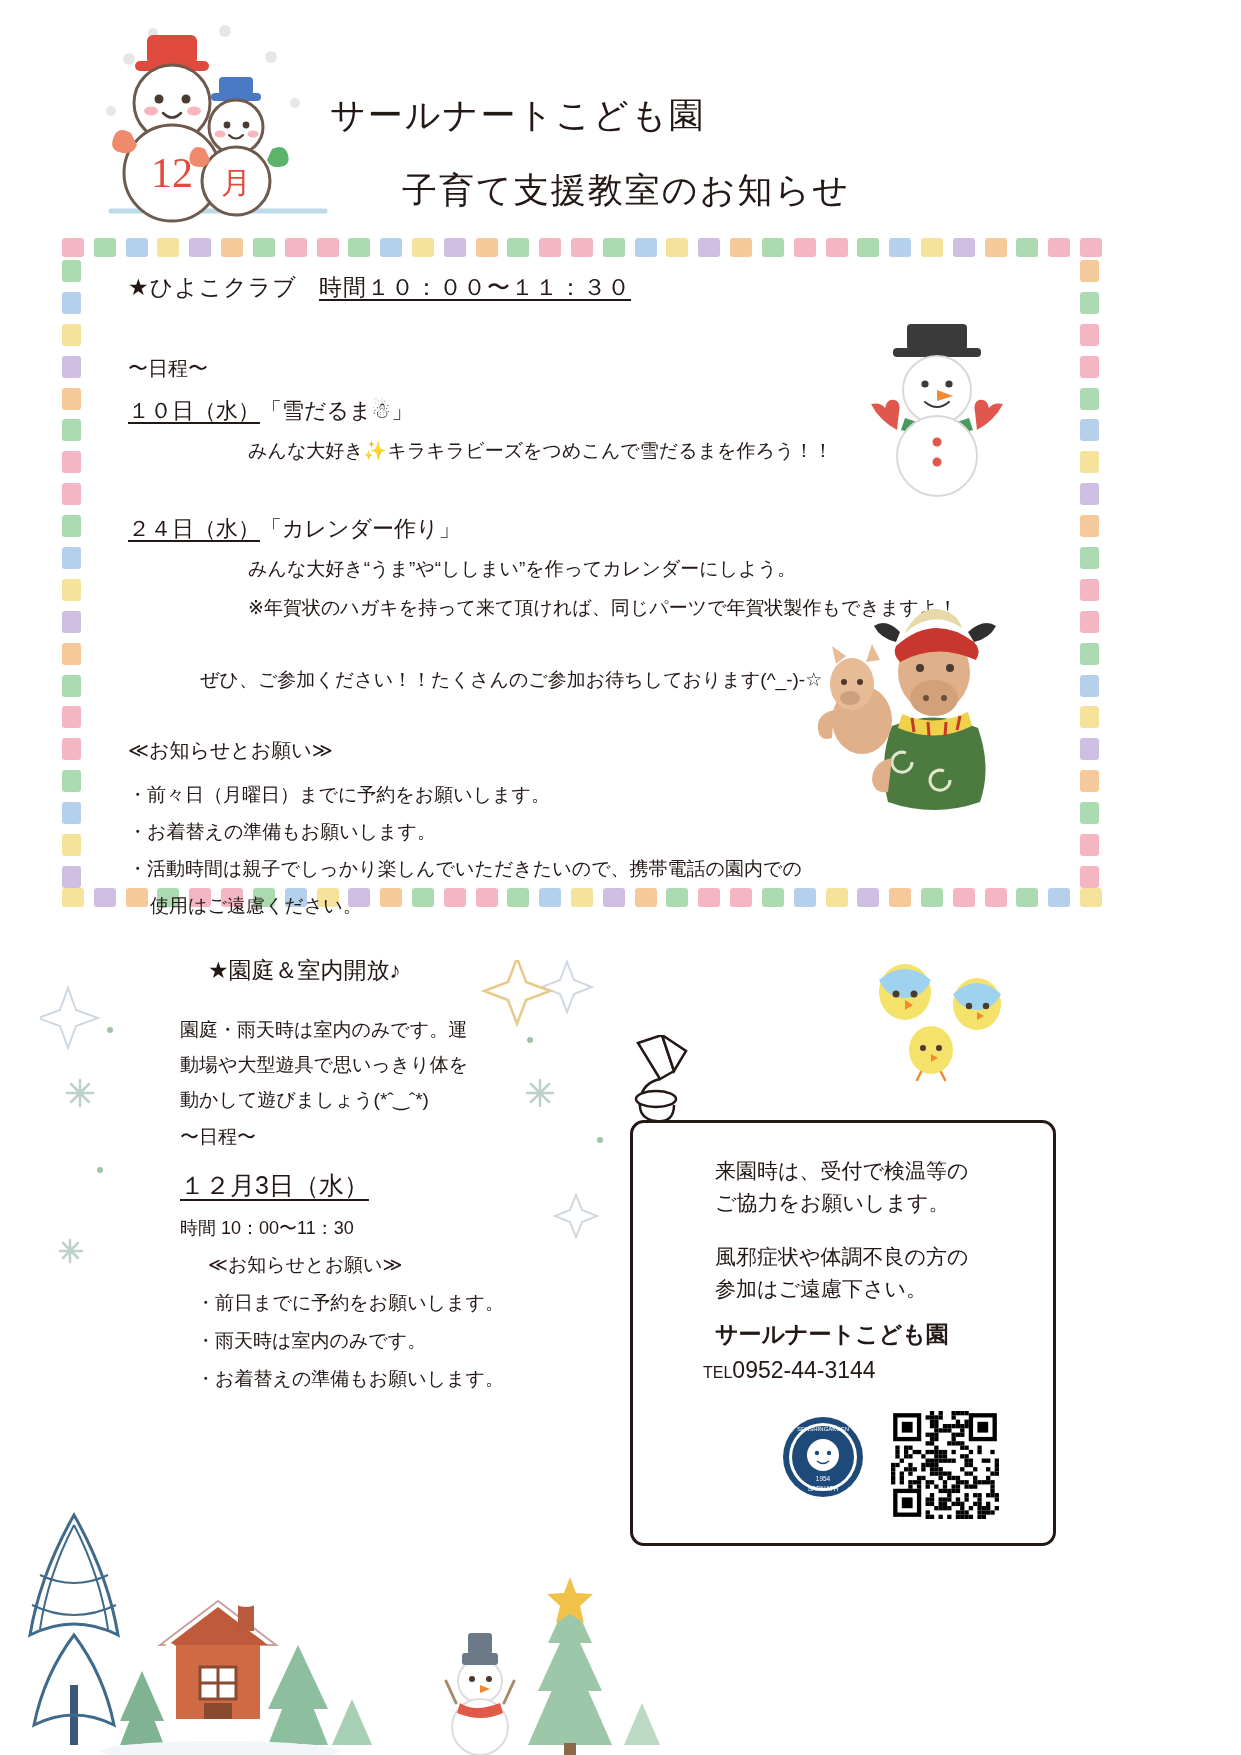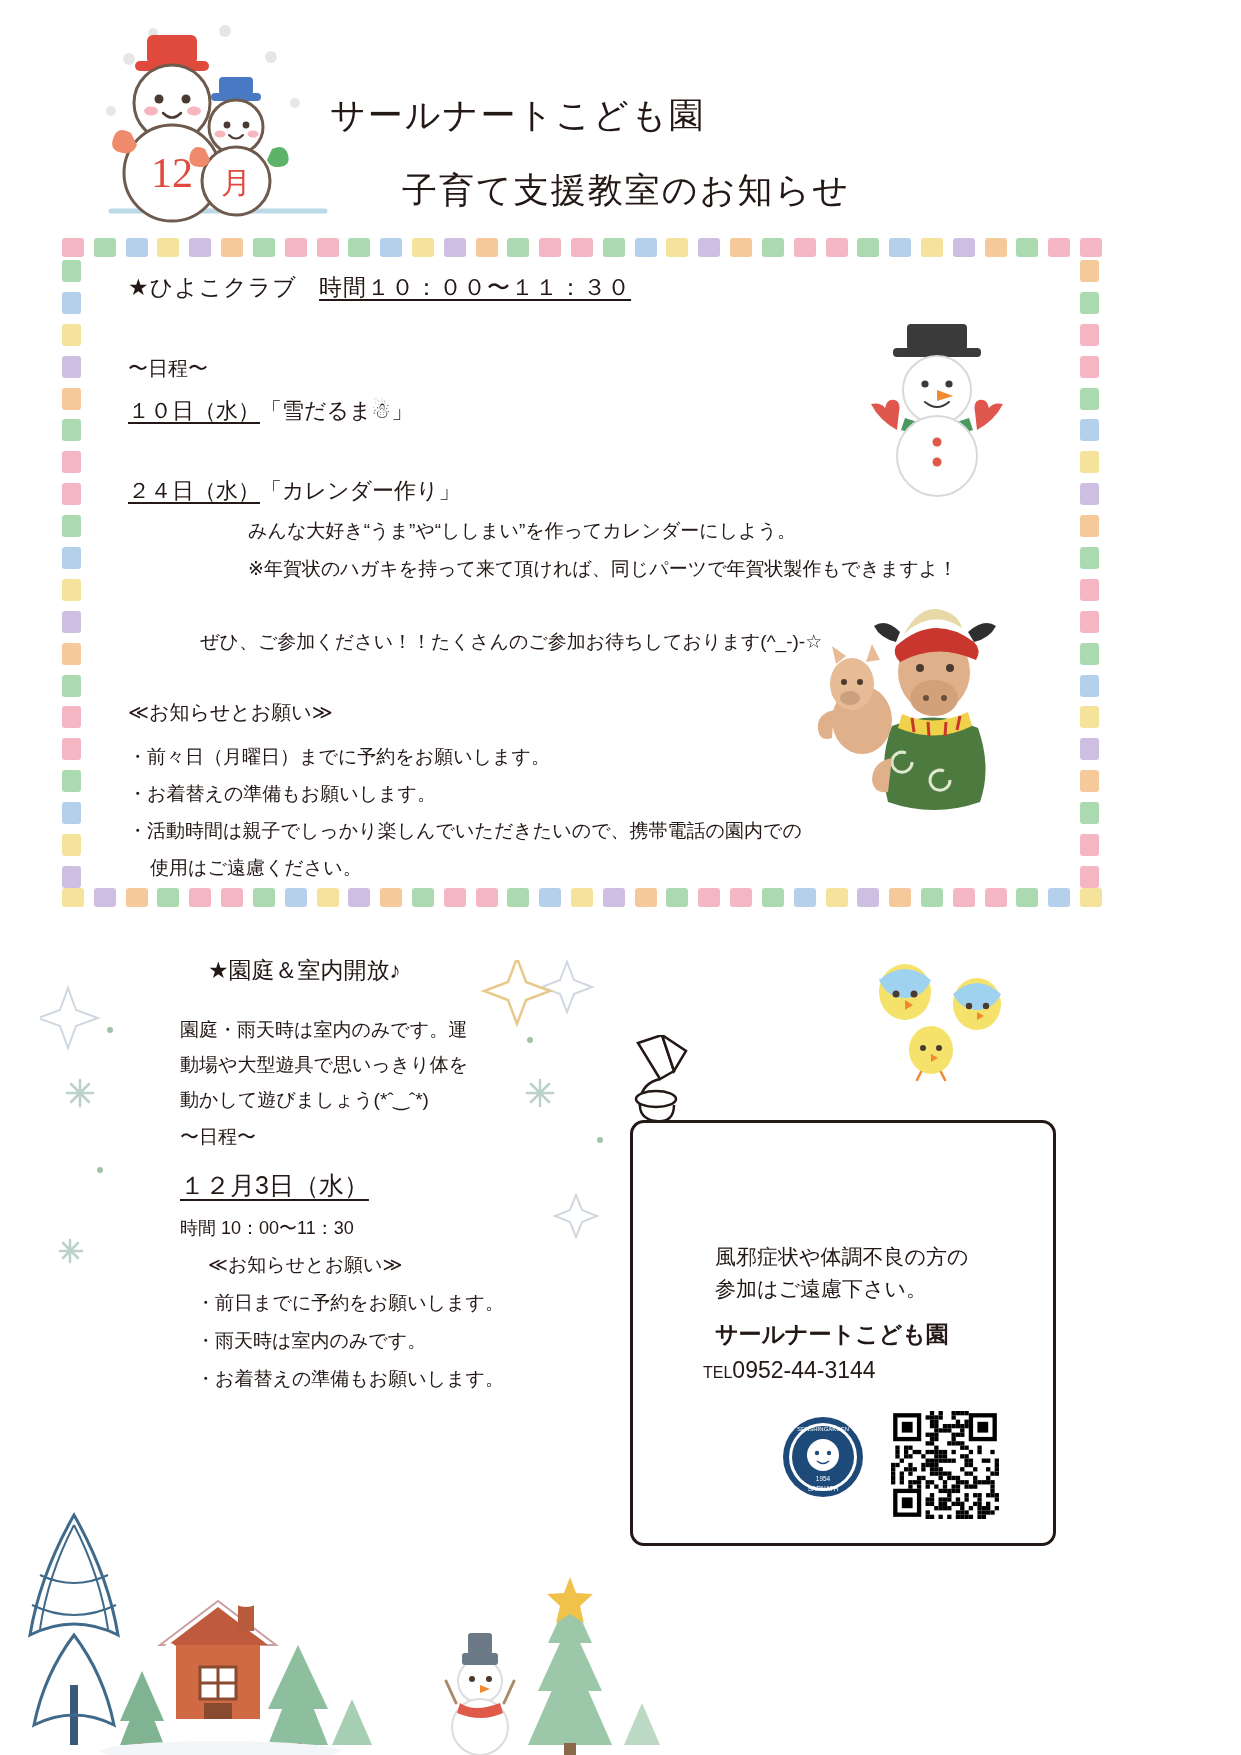--- a/index.html
+++ b/index.html
@@ -433,20 +433,21 @@
 <div class="sec1">
   <div class="head">
     <span>★</span><span>ひよこクラブ</span>&nbsp;&nbsp;&nbsp;<span class="underline">時間１０：００〜１１：３０</span>
   </div>
 
   <div class="nittei">〜日程〜</div>
 
   <div class="row-date">
     <span class="u">１０日（水）</span><span>「雪だるま☃」</span>
   </div>
+  <div class="row-desc">みんな大好き✨キラキラビーズをつめこんで雪だるまを作ろう！！</div>
 
   <div class="gap"></div>
 
   <div class="row-date">
     <span class="u">２４日（水）</span><span>「カレンダー作り」</span>
   </div>
   <div class="row-desc">みんな大好き“うま”や“ししまい”を作ってカレンダーにしよう。</div>
   <div class="row-desc">※年賀状のハガキを持って来て頂ければ、同じパーツで年賀状製作もできますよ！</div>
 
   <div class="invite">ぜひ、ご参加ください！！たくさんのご参加お待ちしております(^_-)-☆</div>
@@ -573,20 +574,24 @@
 </svg>
 
 <svg class="clip" viewBox="0 0 90 120">
   <path d="M22 8 L46 0 L58 36 L44 44 Z" fill="#ffffff" stroke="#231815" stroke-width="2.5"></path>
   <path d="M46 0 L70 16 L58 36 Z" fill="#ffffff" stroke="#231815" stroke-width="2.5"></path>
   <path d="M44 44 q-18 4 -20 22 q-2 18 16 20 q18 2 18 -16" fill="none" stroke="#231815" stroke-width="2.5"></path>
   <ellipse cx="40" cy="64" rx="20" ry="8" fill="#ffffff" stroke="#231815" stroke-width="2.5"></ellipse>
 </svg>
 
 <div class="infobox">
+  <div class="txt1">
+    <div>来園時は、受付で検温等の</div>
+    <div>ご協力をお願いします。</div>
+  </div>
   <div class="txt2">
     <div>風邪症状や体調不良の方の</div>
     <div>参加はご遠慮下さい。</div>
   </div>
   <div class="org">サールナートこども園</div>
   <div class="tel">
     <span class="small">TEL</span><span>0952-44-3144</span>
   </div>
 
   <svg class="seal" viewBox="0 0 84 84">

